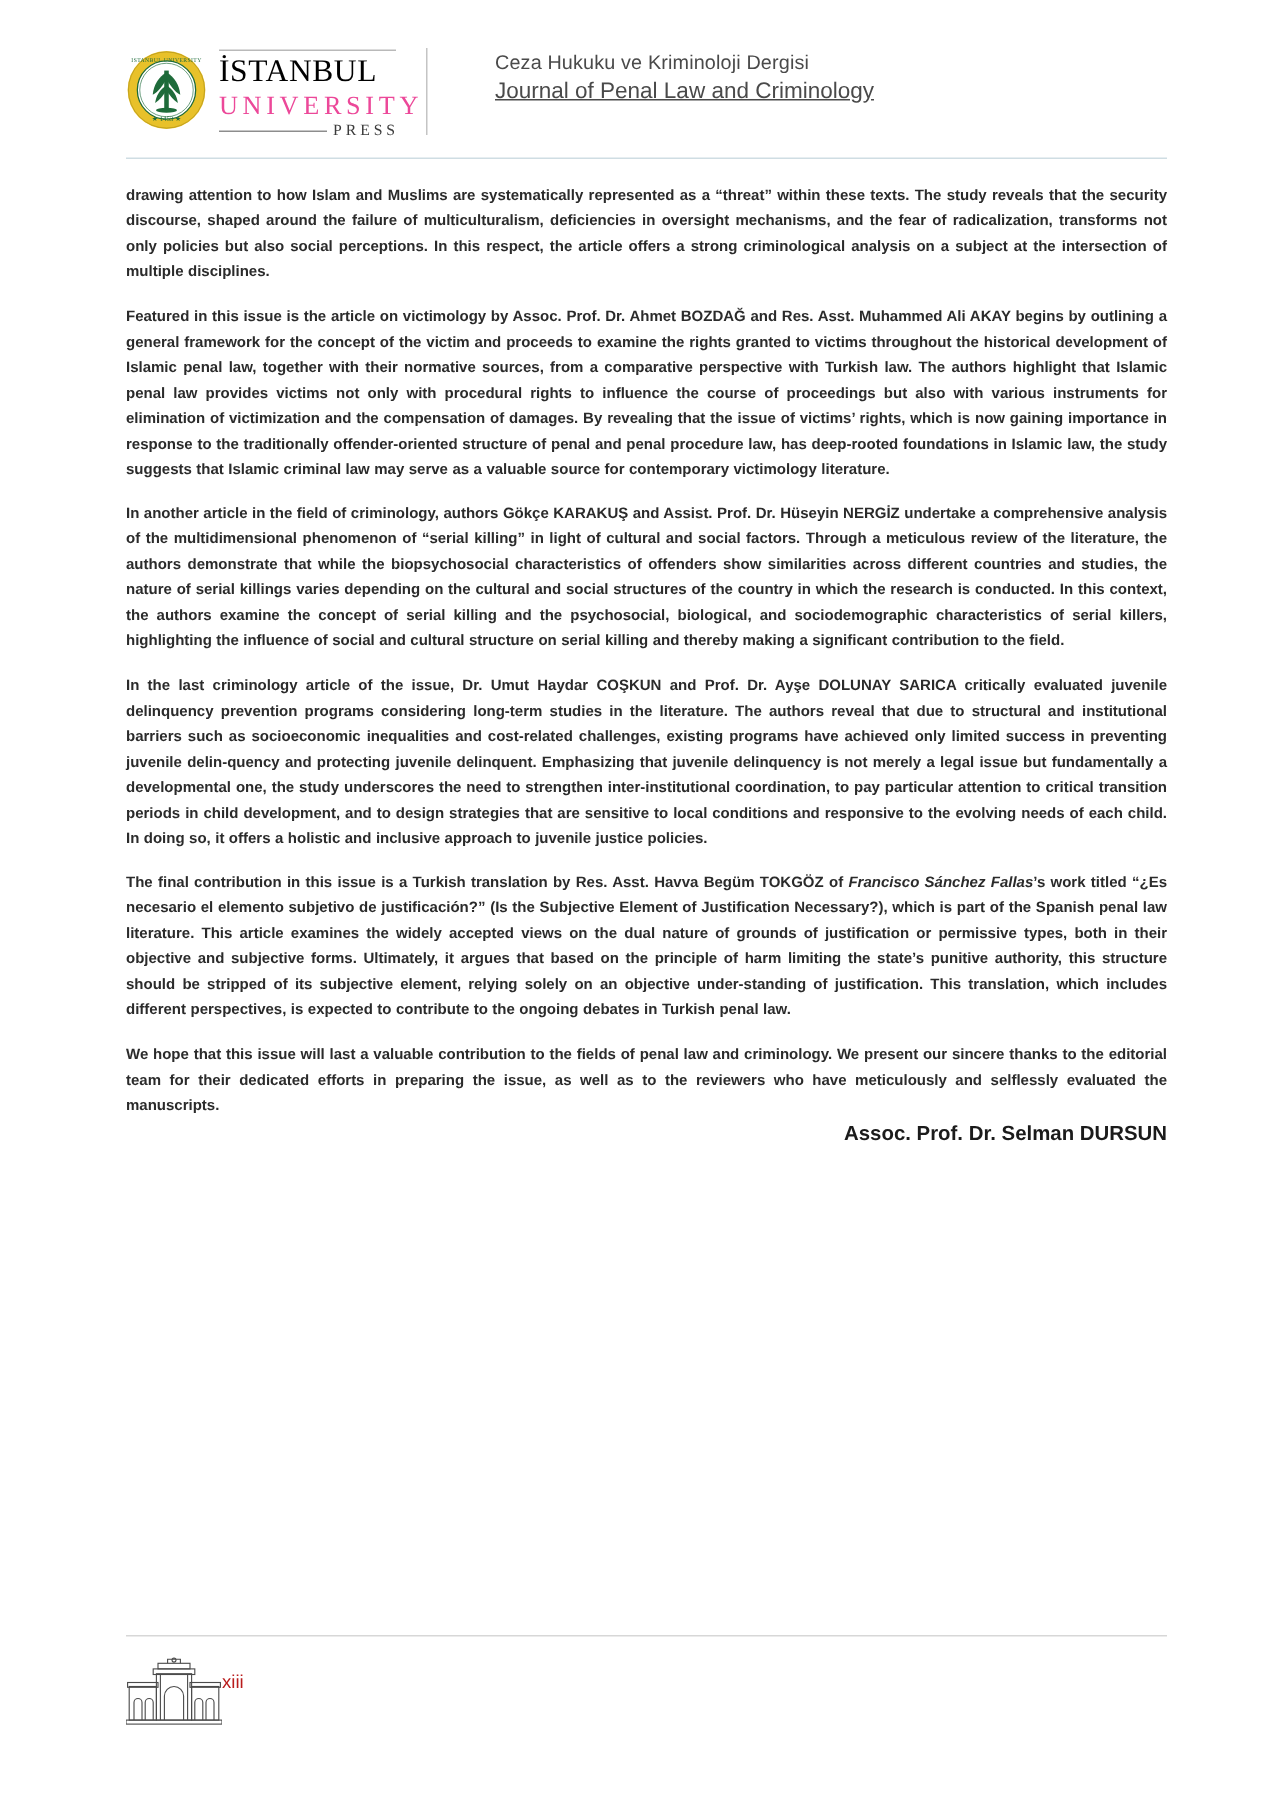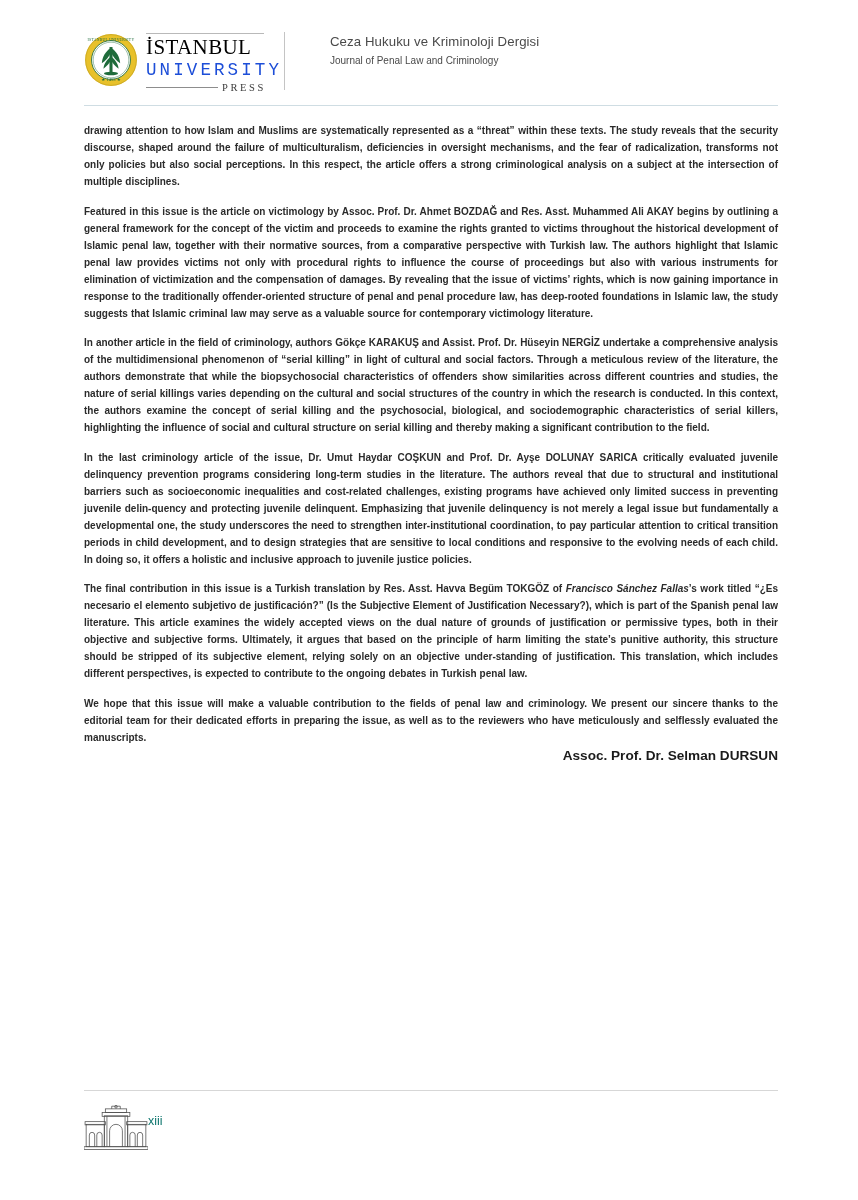--- a/index.html
+++ b/index.html
@@ -50,25 +50,25 @@
     margin-bottom: 1px;
   }
   .wm-istanbul {
     font-family: "Liberation Serif", serif;
     font-size: 21px;
     line-height: 25px;
     letter-spacing: 0.4px;
     color: #000000;
   }
   .wm-university {
-    font-family: Liberation Mono, monospace;
+    font-family: Liberation Serif, serif;
     font-size: 17.5px;
     line-height: 20px;
     letter-spacing: 3.1px;
-    color: #1d4ed8;
+    color: #ec4899;
   }
   .wm-pressrow {
     display: flex;
     align-items: center;
     gap: 4px;
     margin-top: 2px;
     width: 120px;
   }
   .wm-pressrow .dash {
     flex: 1 1 auto;
@@ -97,22 +97,23 @@
     top: 10px;
     text-align: left;
     color: #4a4a4a;
   }
   .jt-line1 {
     font-size: 13.2px;
     line-height: 19px;
     letter-spacing: 0.1px;
   }
   .jt-line2 {
-    font-size: 10px;
+    font-size: 15px;
     line-height: 19px;
+    text-decoration: underline;
   }
   .jt-line3 {
     font-size: 13.2px;
     line-height: 19px;
     margin-top: 1px;
   }
   .header-rule {
     position: absolute;
     left: 84px;
     right: 80px;
@@ -190,21 +191,21 @@
     color: #6aa4c8;
   }
   .f-issn {
     font-size: 9.4px;
     line-height: 14px;
     color: #5e5e5e;
     letter-spacing: 0.1px;
   }
   .page-num {
     font-size: 12.4px;
-    color: #0f766e;
+    color: #b91c1c;
     align-self: flex-start;
     margin-top: 12px;
     flex: 0 0 auto;
   }
 </style>
 </head>
 <body>
 
 <div class="page">
 
@@ -249,21 +250,21 @@
   <div class="header-rule"></div>
 
   <div class="content">
     <p class="para">drawing attention to how Islam and Muslims are systematically represented as a “threat” within these texts. The study reveals that the security discourse, shaped around the failure of multiculturalism, deficiencies in oversight mechanisms, and the fear of radicalization, transforms not only policies but also social perceptions. In this respect, the article offers a strong criminological analysis on a subject at the intersection of multiple disciplines.</p>
     <p class="para">Featured in this issue is the article on victimology by Assoc. Prof. Dr. Ahmet BOZDAĞ and Res. Asst. Muhammed Ali AKAY begins by outlining a general framework for the concept of the victim and proceeds to examine the rights granted to victims throughout the historical development of Islamic penal law, together with their normative sources, from a comparative perspective with Turkish law. The authors highlight that Islamic penal law provides victims not only with procedural rights to influence the course of proceedings but also with various instruments for elimination of victimization and the compensation of damages. By revealing that the issue of victims’ rights, which is now gaining importance in response to the traditionally offender-oriented structure of penal and penal procedure law, has deep-rooted foundations in Islamic law, the study suggests that Islamic criminal law may serve as a valuable source for contemporary victimology literature.</p>
     <p class="para">In another article in the field of criminology, authors Gökçe KARAKUŞ and Assist. Prof. Dr. Hüseyin NERGİZ undertake a comprehensive analysis of the multidimensional phenomenon of “serial killing” in light of cultural and social factors. Through a meticulous review of the literature, the authors demonstrate that while the biopsychosocial characteristics of offenders show similarities across different countries and studies, the nature of serial killings varies depending on the cultural and social structures of the country in which the research is conducted. In this context, the authors examine the concept of serial killing and the psychosocial, biological, and sociodemographic characteristics of serial killers, highlighting the influence of social and cultural structure on serial killing and thereby making a significant contribution to the field.</p>
     <p class="para">In the last criminology article of the issue, Dr. Umut Haydar COŞKUN and Prof. Dr. Ayşe DOLUNAY SARICA critically evaluated juvenile delinquency prevention programs considering long-term studies in the literature. The authors reveal that due to structural and institutional barriers such as socioeconomic inequalities and cost-related challenges, existing programs have achieved only limited success in preventing juvenile delin-quency and protecting juvenile delinquent. Emphasizing that juvenile delinquency is not merely a legal issue but fundamentally a developmental one, the study underscores the need to strengthen inter-institutional coordination, to pay particular attention to critical transition periods in child development, and to design strategies that are sensitive to local conditions and responsive to the evolving needs of each child. In doing so, it offers a holistic and inclusive approach to juvenile justice policies.</p>
 
     <p class="para"><span>The final contribution in this issue is a Turkish translation by Res. Asst. Havva Begüm TOKGÖZ of </span><i>Francisco Sánchez Fallas</i><span>’s work titled “¿Es necesario el elemento subjetivo de justificación?” (Is the Subjective Element of Justification Necessary?), which is part of the Spanish penal law literature. This article examines the widely accepted views on the dual nature of grounds of justification or permissive types, both in their objective and subjective forms. Ultimately, it argues that based on the principle of harm limiting the state’s punitive authority, this structure should be stripped of its subjective element, relying solely on an objective under-standing of justification. This translation, which includes different perspectives, is expected to contribute to the ongoing debates in Turkish penal law.</span></p>
 
-    <p class="para last">We hope that this issue will make a valuable contribution to the fields of penal law and criminology. We present our sincere thanks to the editorial team for their dedicated efforts in preparing the issue, as well as to the reviewers who have meticulously and selflessly evaluated the manuscripts.</p>
+    <p class="para last">We hope that this issue will last a valuable contribution to the fields of penal law and criminology. We present our sincere thanks to the editorial team for their dedicated efforts in preparing the issue, as well as to the reviewers who have meticulously and selflessly evaluated the manuscripts.</p>
 
     <div class="signature">
       <div>Assoc. Prof. Dr. Selman DURSUN</div>
     </div>
   </div>
 
   <div class="footer">
     <div class="footer-rule"></div>
     <div class="footer-inner">
       <svg class="gate-icon" viewBox="0 0 120 86">

